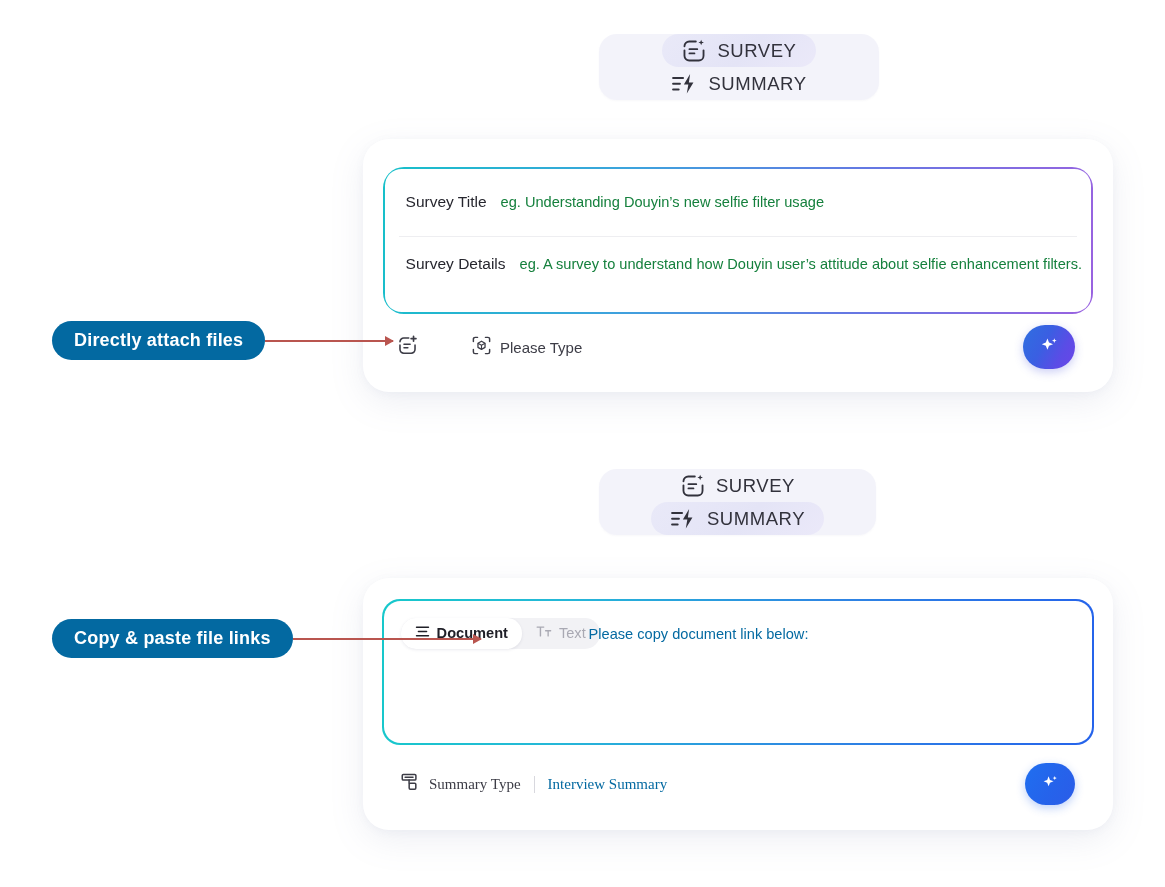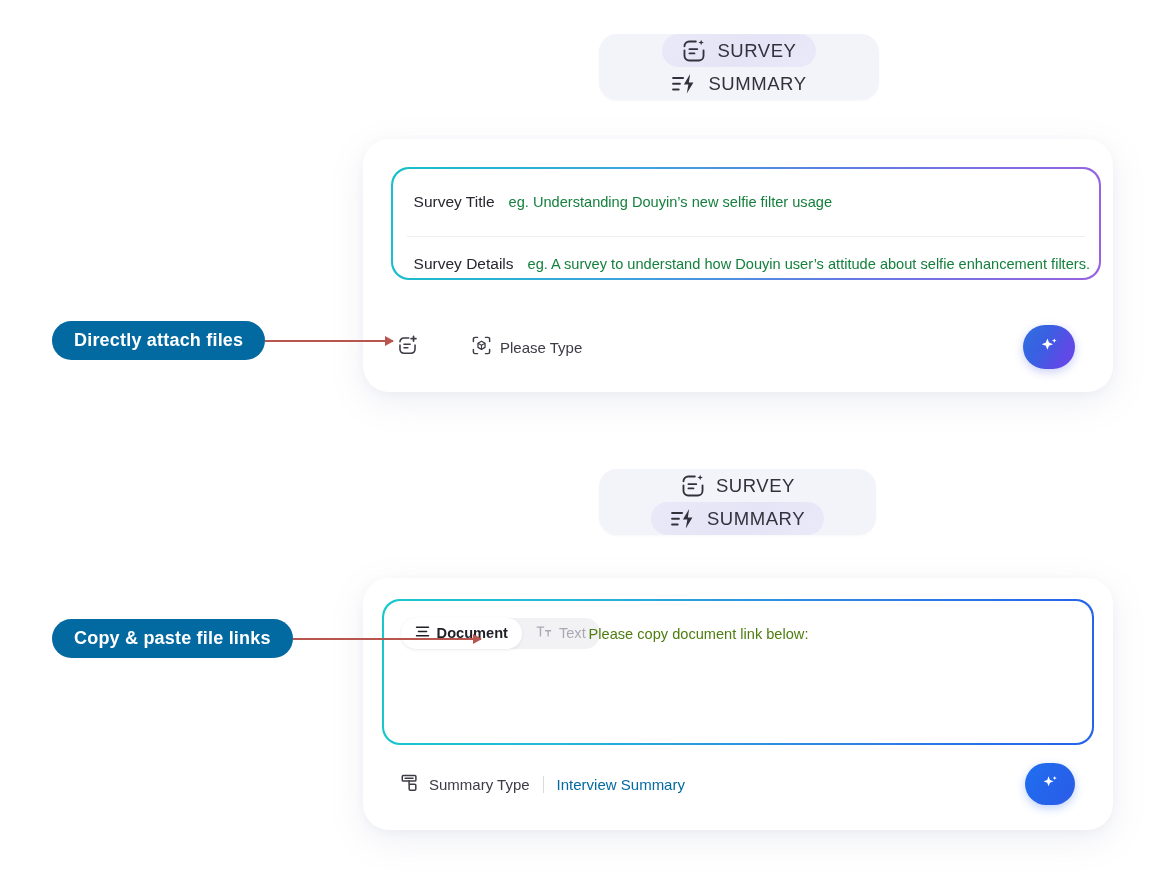--- a/index.html
+++ b/index.html
@@ -65,22 +65,23 @@
   .card.survey  { left: 363px; top: 139px; width: 750px; height: 253px; }
   .card.summary { left: 363px; top: 578px; width: 750px; height: 252px; }
 
   
   .gradbox {
     position: absolute;
     border-radius: 18px;
     padding: 1.6px;
   }
   .gradbox.survey-box {
-    left: 28px; top: 28px; width: 710px; height: 113px;
+    left: 20px; top: 28px; width: 710px; height: 147px;
     background: linear-gradient(100deg, #16c0c9 0%, #3da3dd 34%, #6478e3 66%, #9a62e0 100%);
+    border-radius: 21px;
   }
   .gradbox.summary-box {
     left: 19px; top: 21px; width: 712px; height: 146px;
     background: linear-gradient(95deg, #17c8cb 0%, #25b7d8 26%, #2f86e3 62%, #2563eb 100%);
   }
   .gradbox > .inner {
     background: #ffffff;
     border-radius: 16.6px;
     width: 100%; height: 100%;
     position: relative;
@@ -118,21 +119,21 @@
   }
 
   
   .cardfoot {
     position: absolute;
     left: 0; right: 0;
     display: flex;
     align-items: center;
   }
   .cardfoot.survey-foot  { top: 178px; height: 60px; padding: 0 38px 0 34px; }
-  .cardfoot.summary-foot { top: 178px; height: 56px; padding: 0 38px 0 38px; }
+  .cardfoot.summary-foot { top: 178px; height: 56px; padding: 0 38px 0 38px; font-family: Liberation Serif, serif; }
 
   .foot-item {
     display: flex;
     align-items: center;
     gap: 9px;
     color: #3c3c46;
     font-size: 15px;
     cursor: pointer;
   }
   .attach-btn {
@@ -198,21 +199,21 @@
   .subtab.active {
     background: #ffffff;
     color: #1f1f27;
     font-weight: bold;
     box-shadow: 0 1px 3px rgba(100,100,130,0.13);
   }
   .hint {
     position: absolute;
     left: 205px; top: 25px;
     font-size: 14.6px;
-    color: #4d7c0f;
+    color: #0369a1;
     white-space: nowrap;
     text-align: right;
   }
 
   
   .annot { position: absolute; display: flex; align-items: center; }
   .annot.a1 { left: 52px; top: 321px; }
   .annot.a2 { left: 52px; top: 619px; }
   .pill {
     background: #0369a1;

